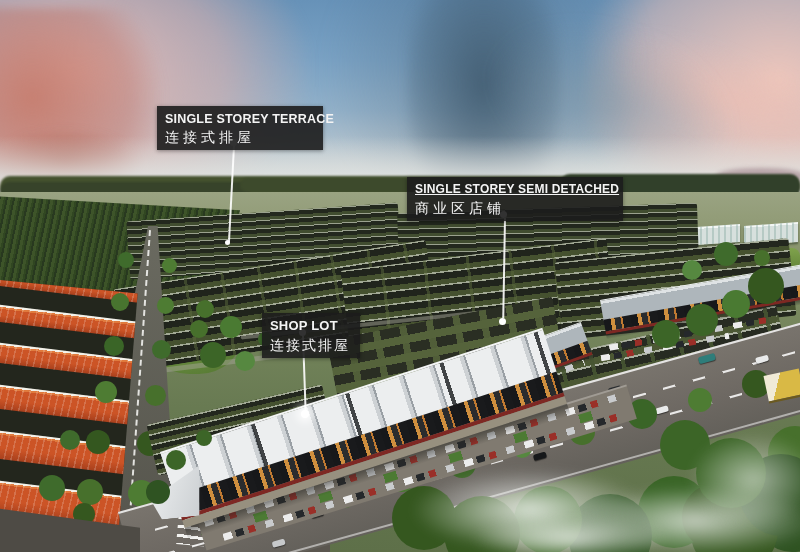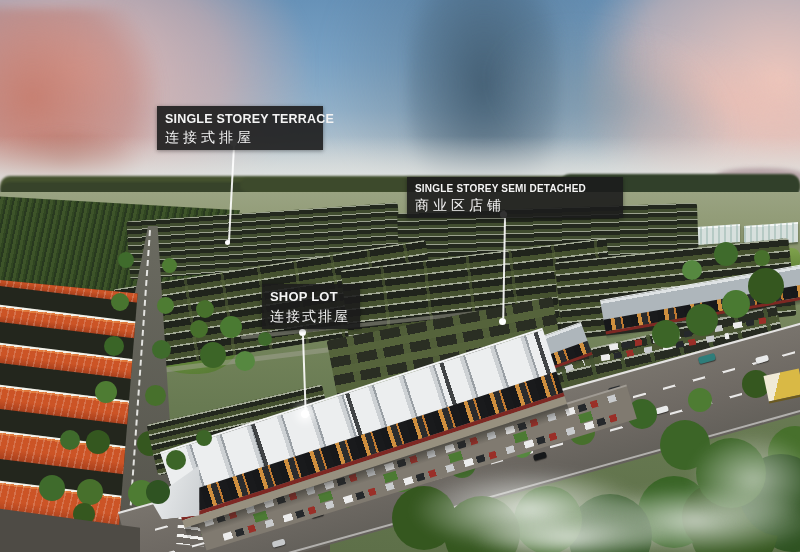--- a/index.html
+++ b/index.html
@@ -243,28 +243,28 @@
 
   <div class="callout" style="left:157px;top:106px;width:150px;">
     <span class="c-en">SINGLE STOREY TERRACE</span>
     <span class="c-zh">连接式排屋</span>
   </div>
   <div class="dot" style="left:230px;top:139px;"></div>
   <div class="leader" style="left:233px;top:146px;height:96px;transform:rotate(3deg);"></div>
   <div class="dot" style="left:225px;top:240px;width:5px;height:5px;"></div>
 
   <div class="callout" style="left:407px;top:177px;width:200px;">
-    <span class="c-en" style="font-size:10px;">SINGLE STOREY SEMI DETACHED</span>
+    <span class="c-en" style="font-size:12px;text-decoration:underline;">SINGLE STOREY SEMI DETACHED</span>
     <span class="c-zh">商业区店铺</span>
   </div>
   <div class="dot" style="left:500px;top:211px;"></div>
   <div class="leader" style="left:504px;top:218px;height:100px;transform:rotate(1deg);"></div>
   <div class="dot" style="left:499px;top:318px;"></div>
 
-  <div class="callout" style="left:262px;top:284px;width:82px;">
+  <div class="callout" style="left:262px;top:313px;width:82px;">
     <span class="c-en" style="font-size:13px;">SHOP LOT</span>
     <span class="c-zh" style="letter-spacing:2px;">连接式排屋</span>
   </div>
   <div class="dot" style="left:299px;top:329px;"></div>
   <div class="leader" style="left:302px;top:336px;height:76px;transform:rotate(-2deg);"></div>
   <div class="dot glow" style="left:301px;top:410px;"></div>
 
 </div>
 
 </body></html>

